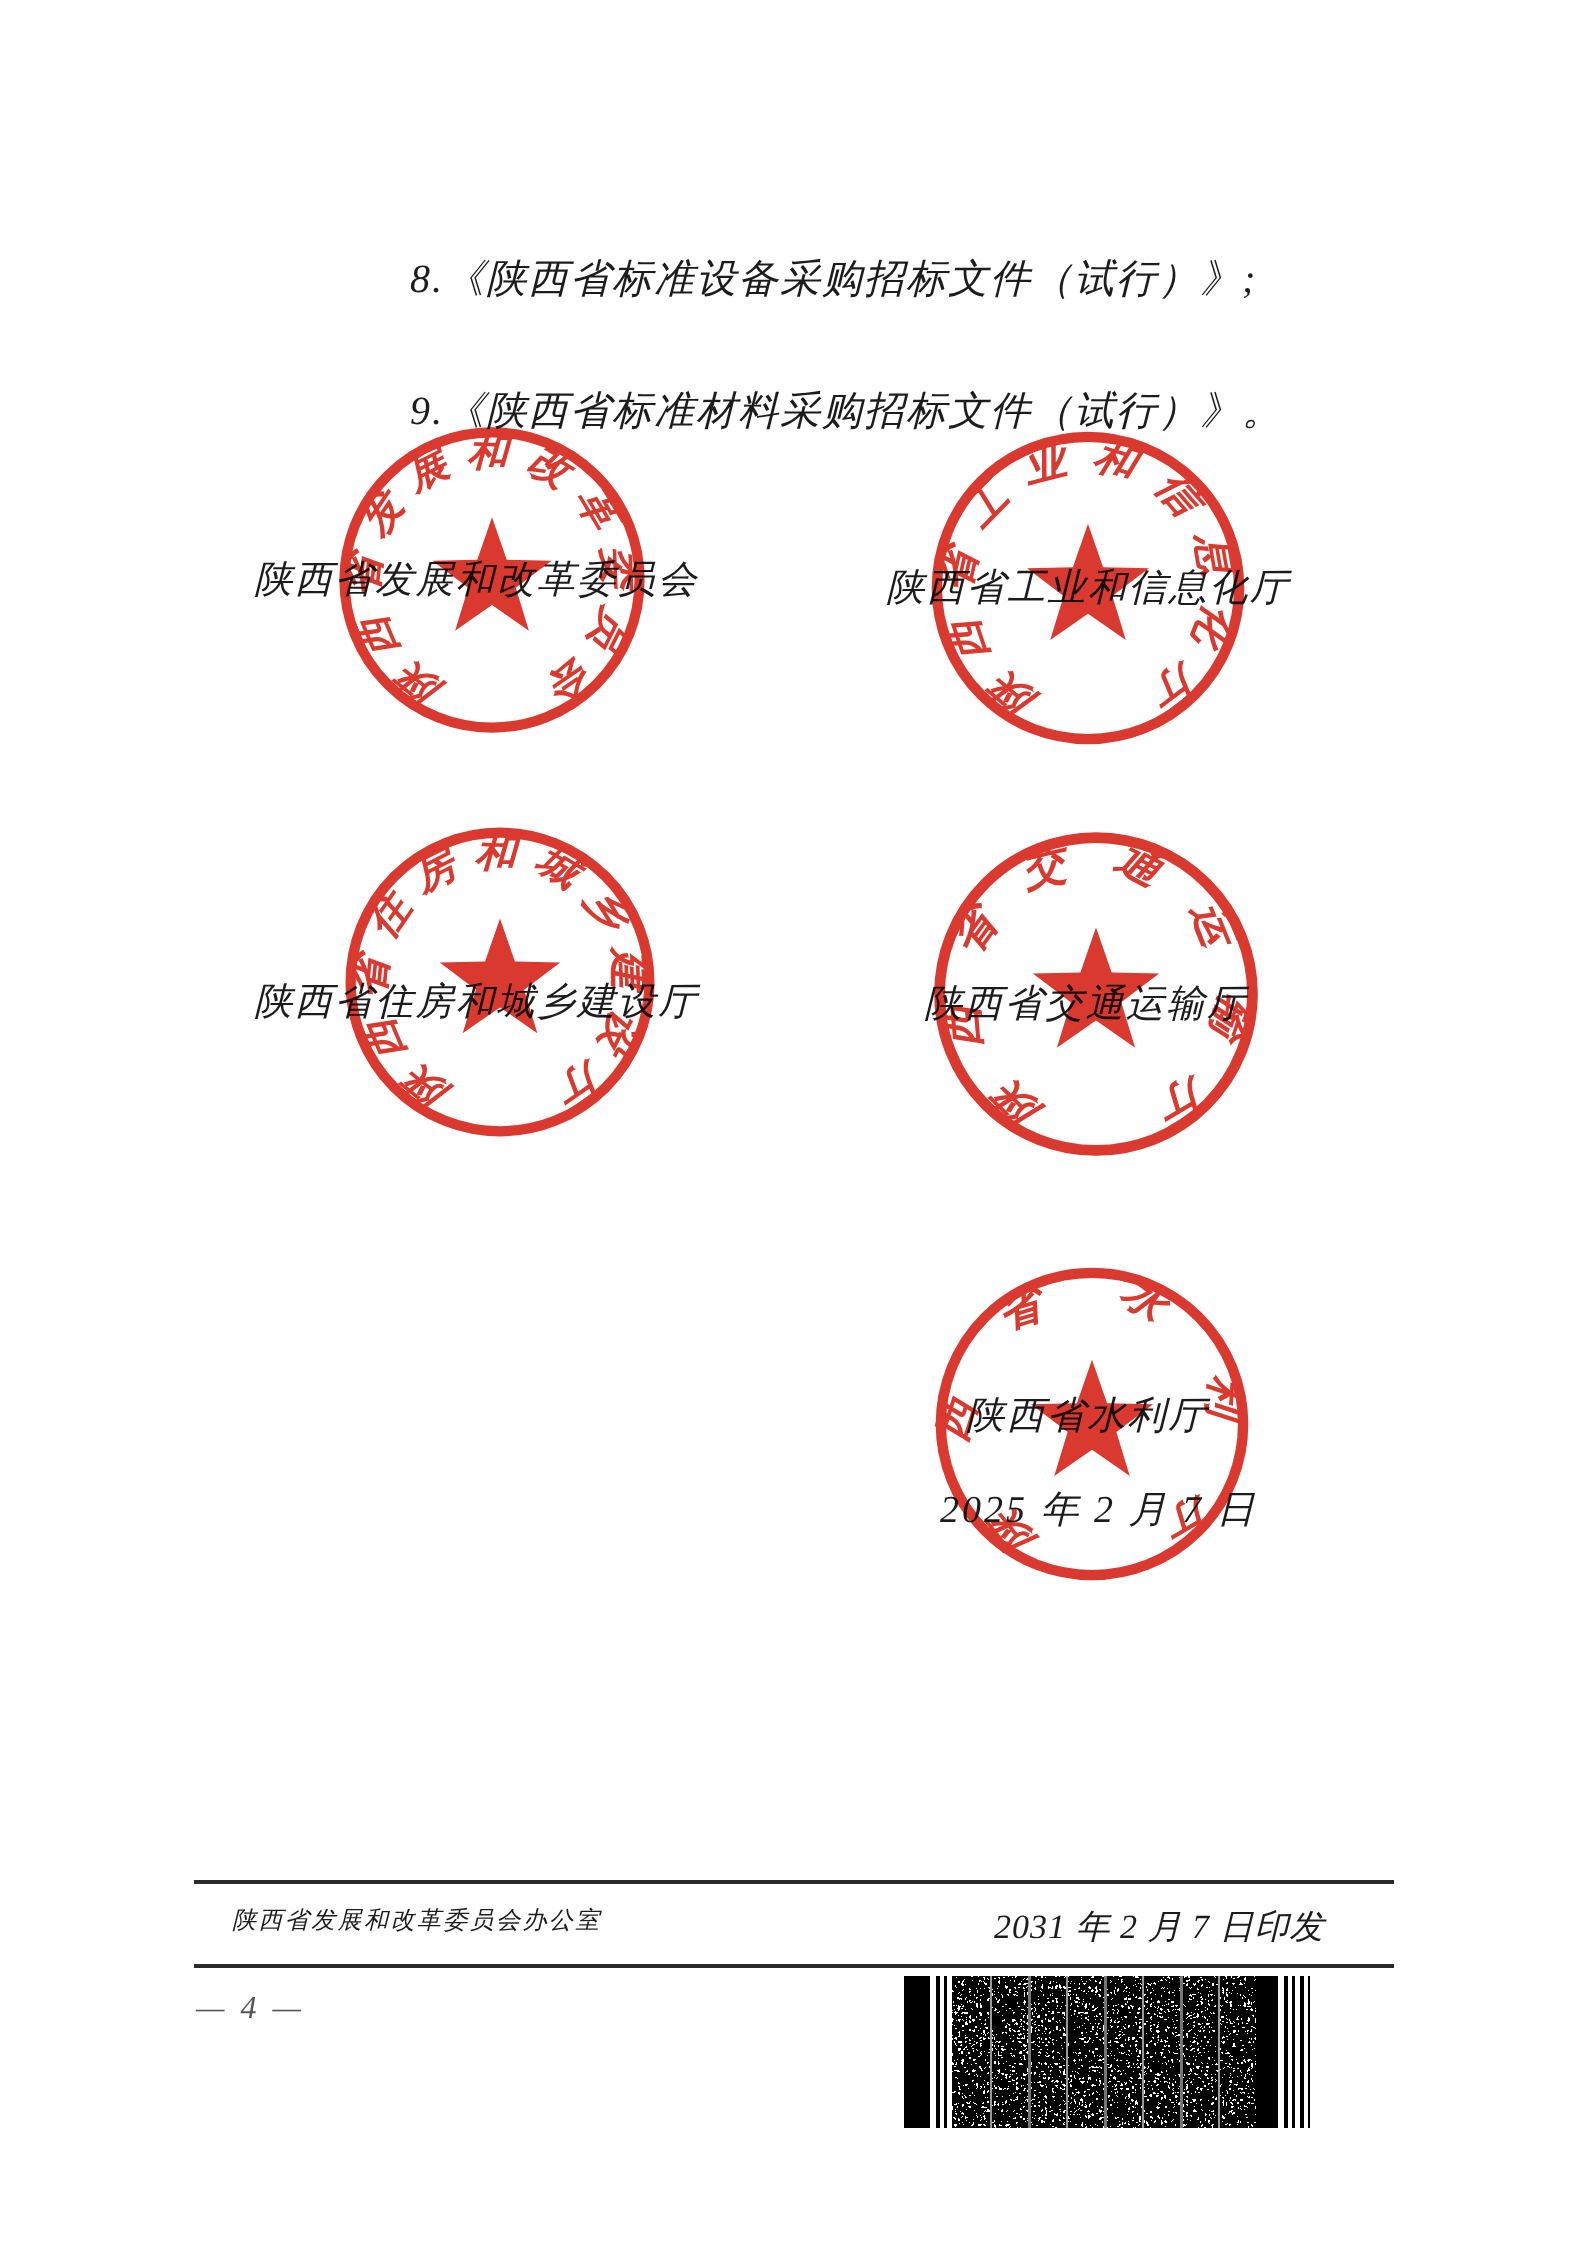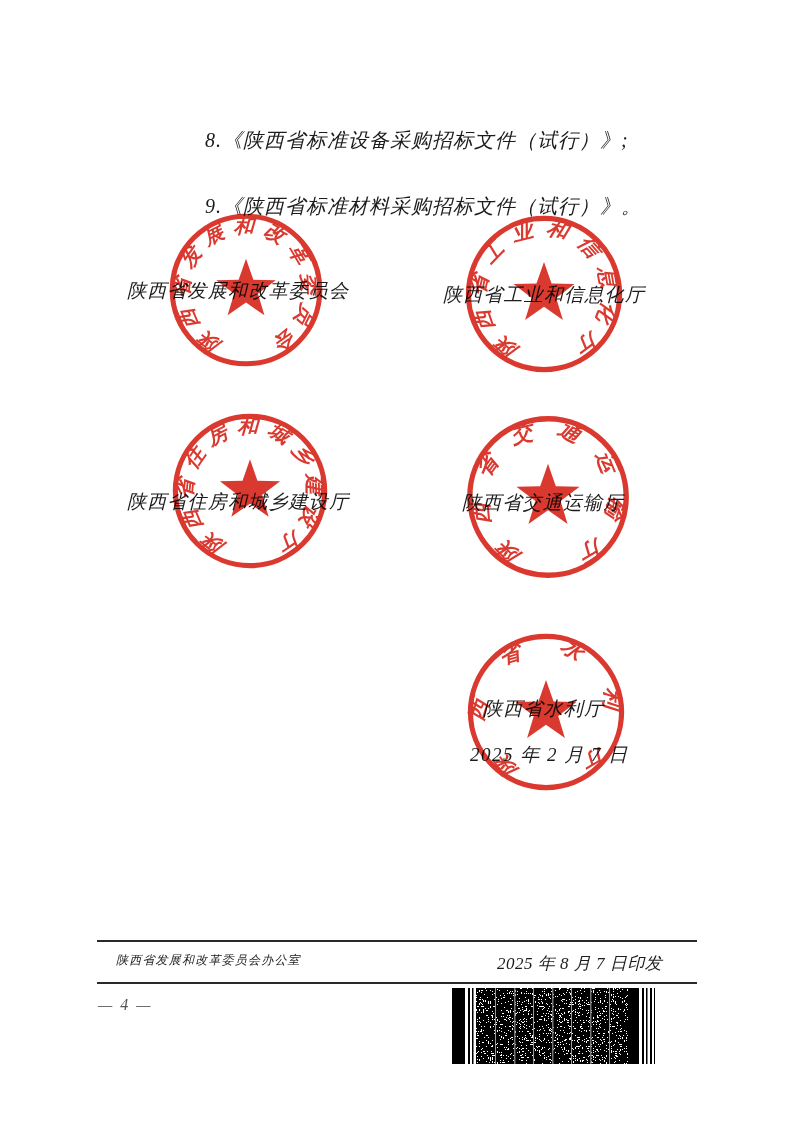--- a/index.html
+++ b/index.html
@@ -150,21 +150,21 @@
     <circle class="ring" cx="90" cy="90" r="80"></circle>
     <polygon class="star" points="90,56 98,79 122.3,79.5 102.9,94.2 110,117.5 90,103.6 70,117.5 77.1,94.2 57.7,79.5 82,79"></polygon>
     <defs>
         <path id="arc4" d="M 90,152 A 62,62 0 0,1 90,28 A 62,62 0 0,1 90,152"></path>
       </defs>
     <text letter-spacing="38"><textPath href="#arc4" startOffset="26">陕西省水利厅</textPath></text>
   </svg>
 
   <div class="footer-rule top"></div>
   <div class="footer-office">陕西省发展和改革委员会办公室</div>
-  <div class="footer-printdate">2025 年 8 月 7 日印发</div>
+  <div class="footer-printdate">2031 年 2 月 7 日印发</div>
   <div class="footer-rule bottom"></div>
   <div class="page-number">— 4 —</div>
 
   <svg class="barcode" width="208" height="76" viewBox="0 0 208 76">
     <defs>
       <filter id="bcnoise" x="0" y="0" width="100%" height="100%">
         <feTurbulence type="turbulence" baseFrequency="0.55" numOctaves="2" seed="7" stitchTiles="stitch"></feTurbulence>
         <feColorMatrix type="saturate" values="0"></feColorMatrix>
         <feComponentTransfer>
           <feFuncR type="discrete" tableValues="0 0 1 1 1"></feFuncR>

